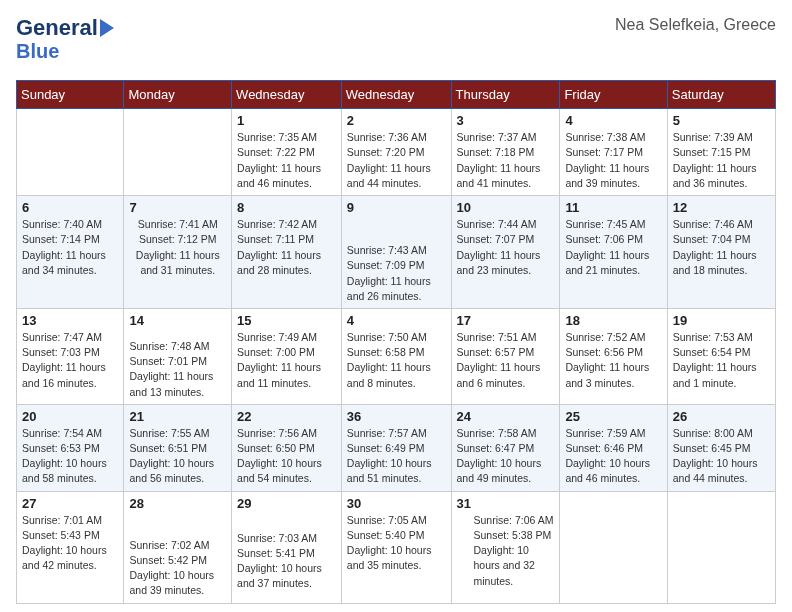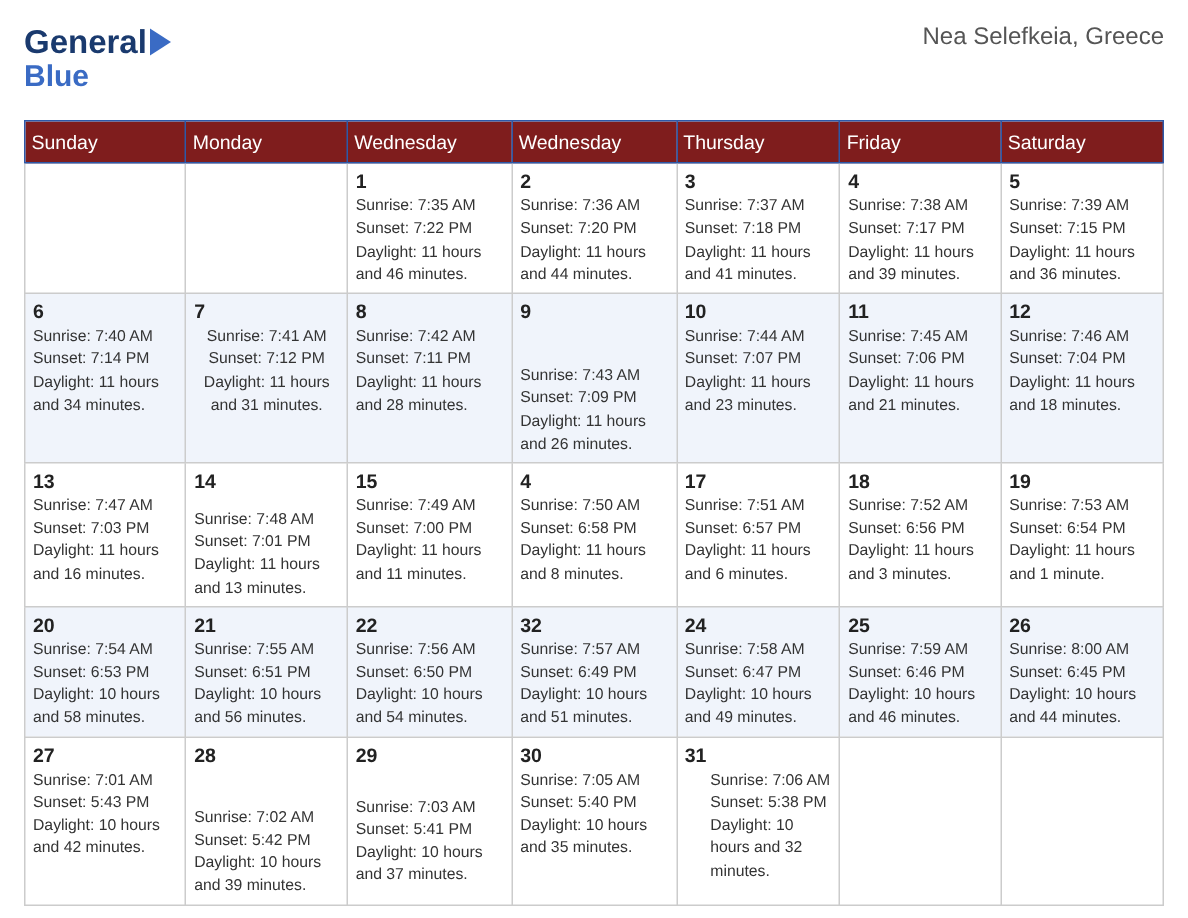--- a/index.html
+++ b/index.html
@@ -253,21 +253,21 @@
 Sunset: 6:51 PM
 Daylight: 10 hours and 56 minutes.</div>
         </td>
         <td>
           <span class="day-num">22</span>
           <div class="day-info" style="white-space: pre-line;">Sunrise: 7:56 AM
 Sunset: 6:50 PM
 Daylight: 10 hours and 54 minutes.</div>
         </td>
         <td>
-          <span class="day-num">32</span>
+          <span class="day-num">36</span>
           <div class="day-info" style="white-space: pre-line;">Sunrise: 7:57 AM
 Sunset: 6:49 PM
 Daylight: 10 hours and 51 minutes.</div>
         </td>
         <td>
           <span class="day-num">24</span>
           <div class="day-info" style="white-space: pre-line;">Sunrise: 7:58 AM
 Sunset: 6:47 PM
 Daylight: 10 hours and 49 minutes.</div>
         </td>

